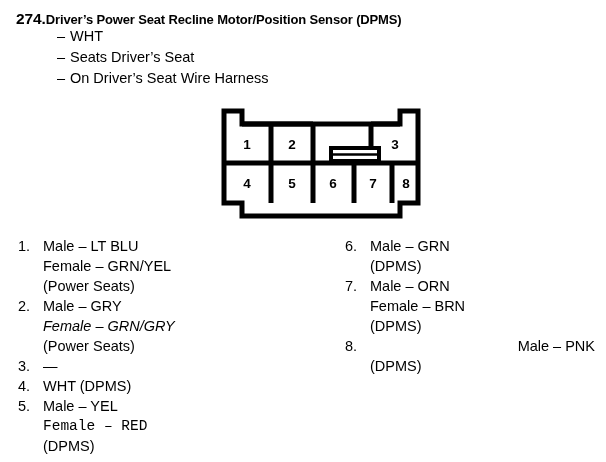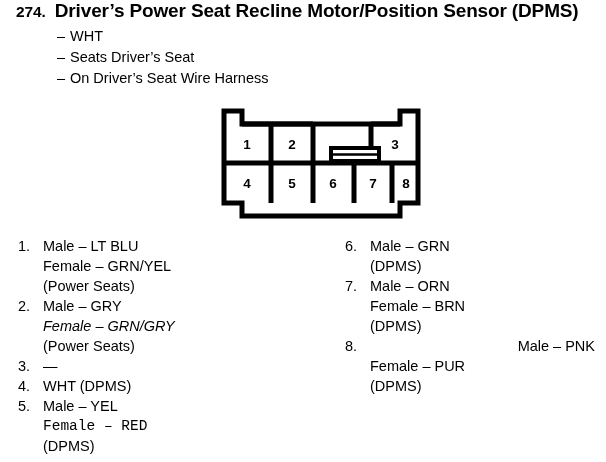--- a/index.html
+++ b/index.html
@@ -19,35 +19,34 @@
   
   #header {
     position: absolute;
     left: 0;
     top: 0;
     width: 606px;
   }
   #title-row {
     position: absolute;
     left: 16px;
-    top: 0;
+    top: 10px;
     width: 590px;
     display: flex;
     align-items: baseline;
     white-space: nowrap;
   }
   #title-number {
     font-size: 15.5px;
     font-weight: bold;
     letter-spacing: -0.1px;
   }
   #title-text {
-    font-size: 19px;
+    font-size: 13px;
     font-weight: bold;
-    margin-left: 9px;
     letter-spacing: -0.15px;
   }
   #subtitle-list {
     position: absolute;
     left: 57px;
     top: 26px;
     width: 480px;
   }
   .subtitle-line {
     font-size: 14.5px;
@@ -250,19 +249,18 @@
         <span class="legend-line" style="display: block;">Male – ORN</span>
         <span class="legend-line" style="display: block;">Female – BRN</span>
         <span class="legend-line" style="display: block;">(DPMS)</span>
       </span>
     </div>
 
     <div class="legend-item">
       <span class="legend-marker">8.</span>
       <span class="legend-lines">
         <span class="legend-line" style="display: block; text-align: right;">Male – PNK</span>
-        <span class="legend-line" style="display: block;">Female – PUR</span>
         <span class="legend-line" style="display: block;">(DPMS)</span>
       </span>
     </div>
 
   </div>
 </div>
 
 </body></html>

